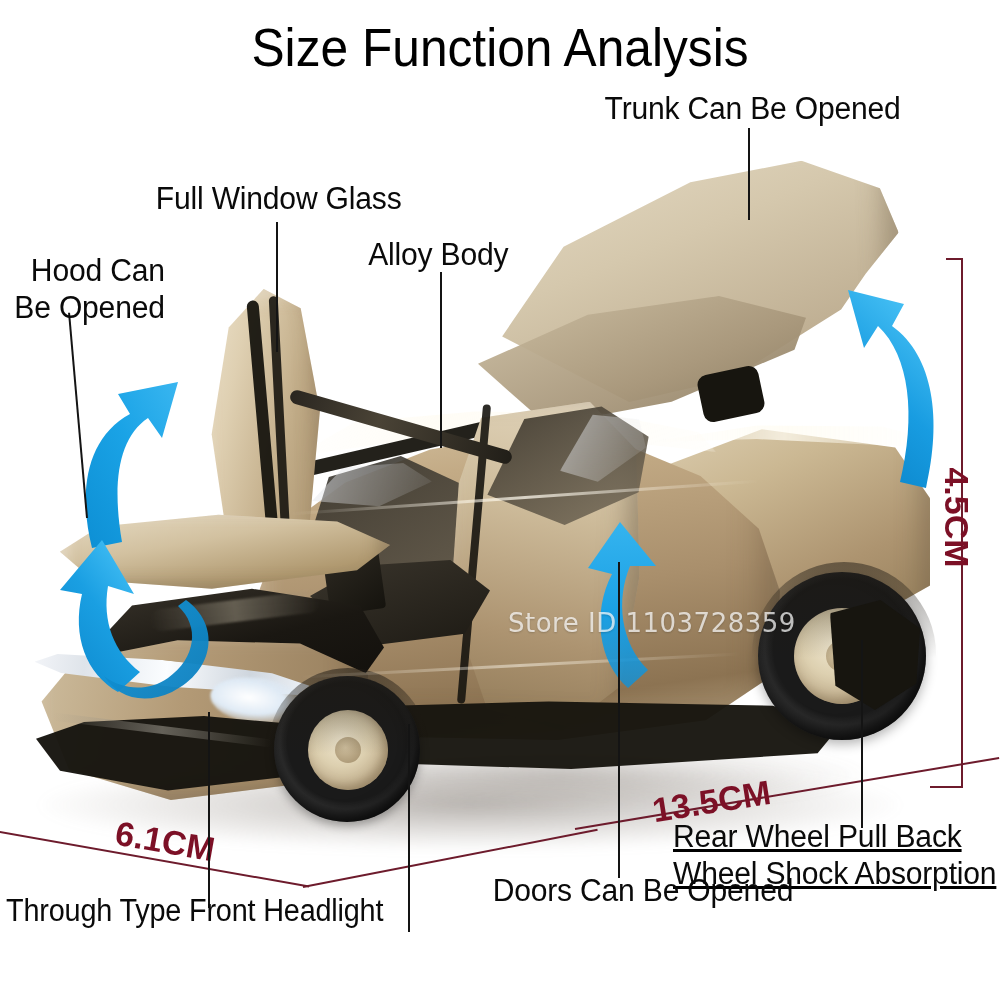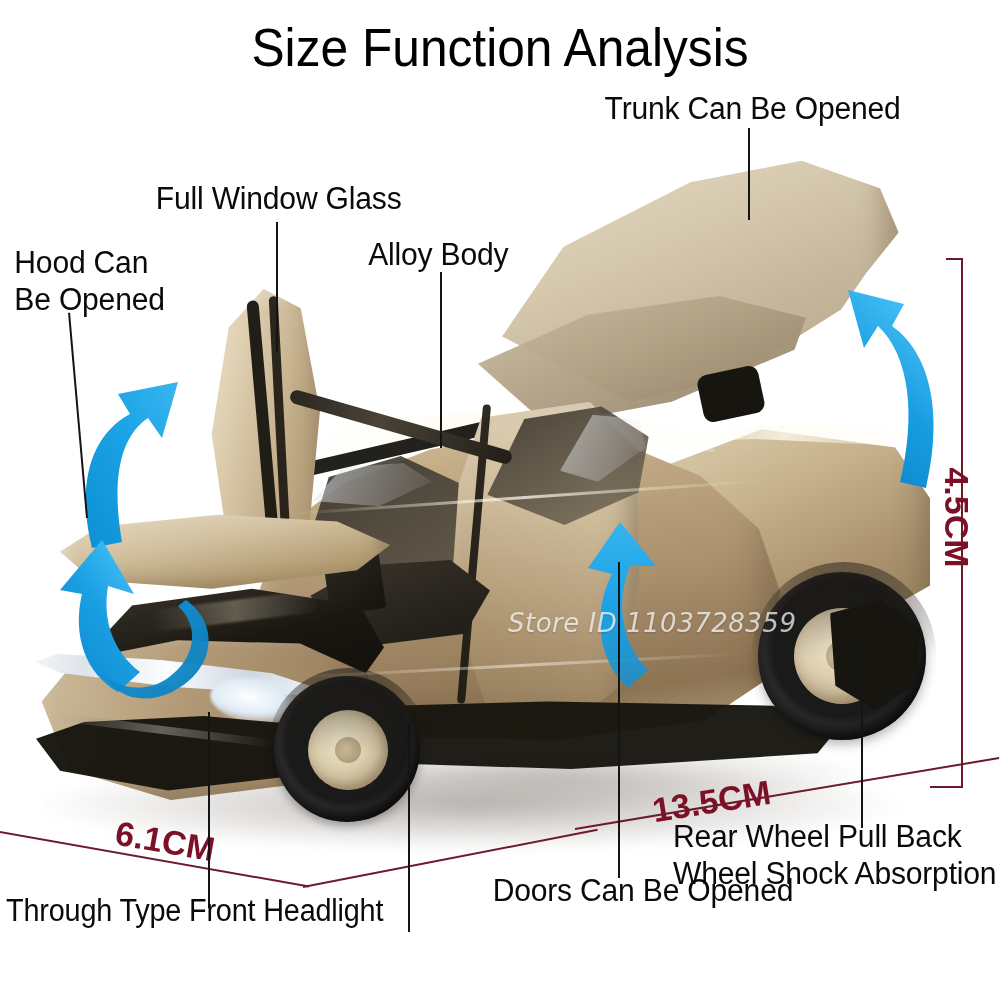--- a/index.html
+++ b/index.html
@@ -49,21 +49,20 @@
   
   #watermark{
     position:absolute;
     left:508px;top:608px;
     font-size:26px;
     color:rgba(255,255,255,.72);
     letter-spacing:.5px;
     text-shadow:0 1px 2px rgba(0,0,0,.18);
     font-family:"DejaVu Sans",sans-serif;
     pointer-events:none;
-    font-style:italic;
   }
   
   #photo{position:absolute;left:0;top:0;width:1000px;height:1000px;}
   .pc{position:absolute;}          
 
   
   .shadow{
     background:radial-gradient(ellipse at 50% 50%, rgba(90,80,70,.42) 0%, rgba(120,110,100,.20) 42%, rgba(255,255,255,0) 72%);
     filter:blur(6px);
   }
@@ -342,26 +341,26 @@
   <div class="leader" style="left:408px;top:724px;height:208px;"></div>
 
   <div class="lbl" id="title">Size Function Analysis</div>
 
   <div class="lbl" style="left:600px;top:92px;font-size:31px;transform:scaleX(.97);">Trunk Can Be Opened</div>
 
   <div class="lbl" style="left:152px;top:182px;font-size:31px;transform:scaleX(.97);">Full Window Glass</div>
 
   <div class="lbl" style="left:366px;top:238px;font-size:31px;transform:scaleX(.97);">Alloy Body</div>
 
-  <div style="position:absolute;left:12px;top:246px;">
+  <div style="position:absolute;left:12px;top:254px;text-align:right;">
     <div class="lbl" style="position:relative;left:0;top:0;font-size:31px;transform:scaleX(.97);">Hood Can</div>
     <div class="lbl" style="position:relative;left:0;top:4px;font-size:31px;transform:scaleX(.97);">Be Opened</div>
   </div>
 
-  <div style="position:absolute;left:668px;top:820px;">
+  <div style="position:absolute;left:668px;top:820px;text-decoration:underline;">
     <div class="lbl" style="position:relative;left:0;top:0;font-size:31px;transform:scaleX(.97);">Rear Wheel Pull Back</div>
     <div class="lbl" style="position:relative;left:0;top:4px;font-size:31px;transform:scaleX(.97);">Wheel Shock Absorption</div>
   </div>
 
   <div class="lbl" style="left:488px;top:874px;font-size:31px;transform:scaleX(.97);">Doors Can Be Opened</div>
 
   <div class="lbl" style="left:6px;top:894px;font-size:31px;transform:scaleX(.93);transform-origin:left center;">Through Type Front Headlight</div>
 
 
 </div>

